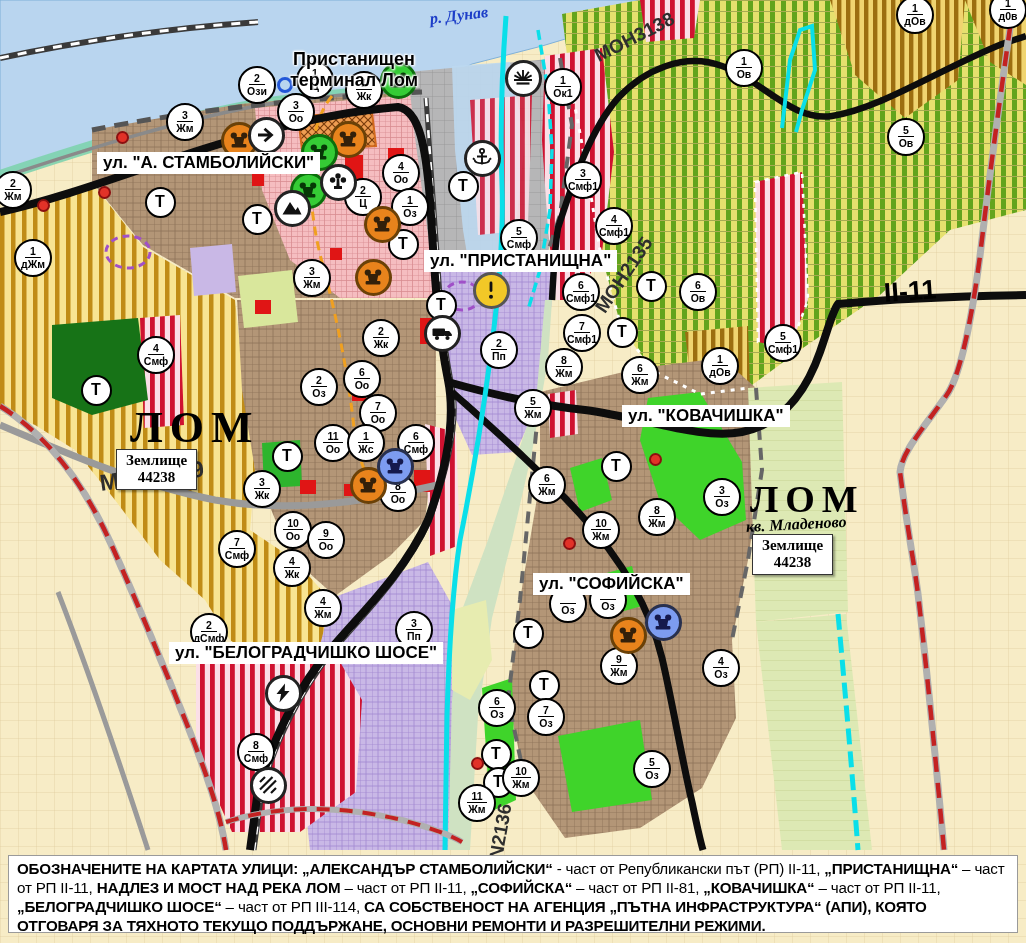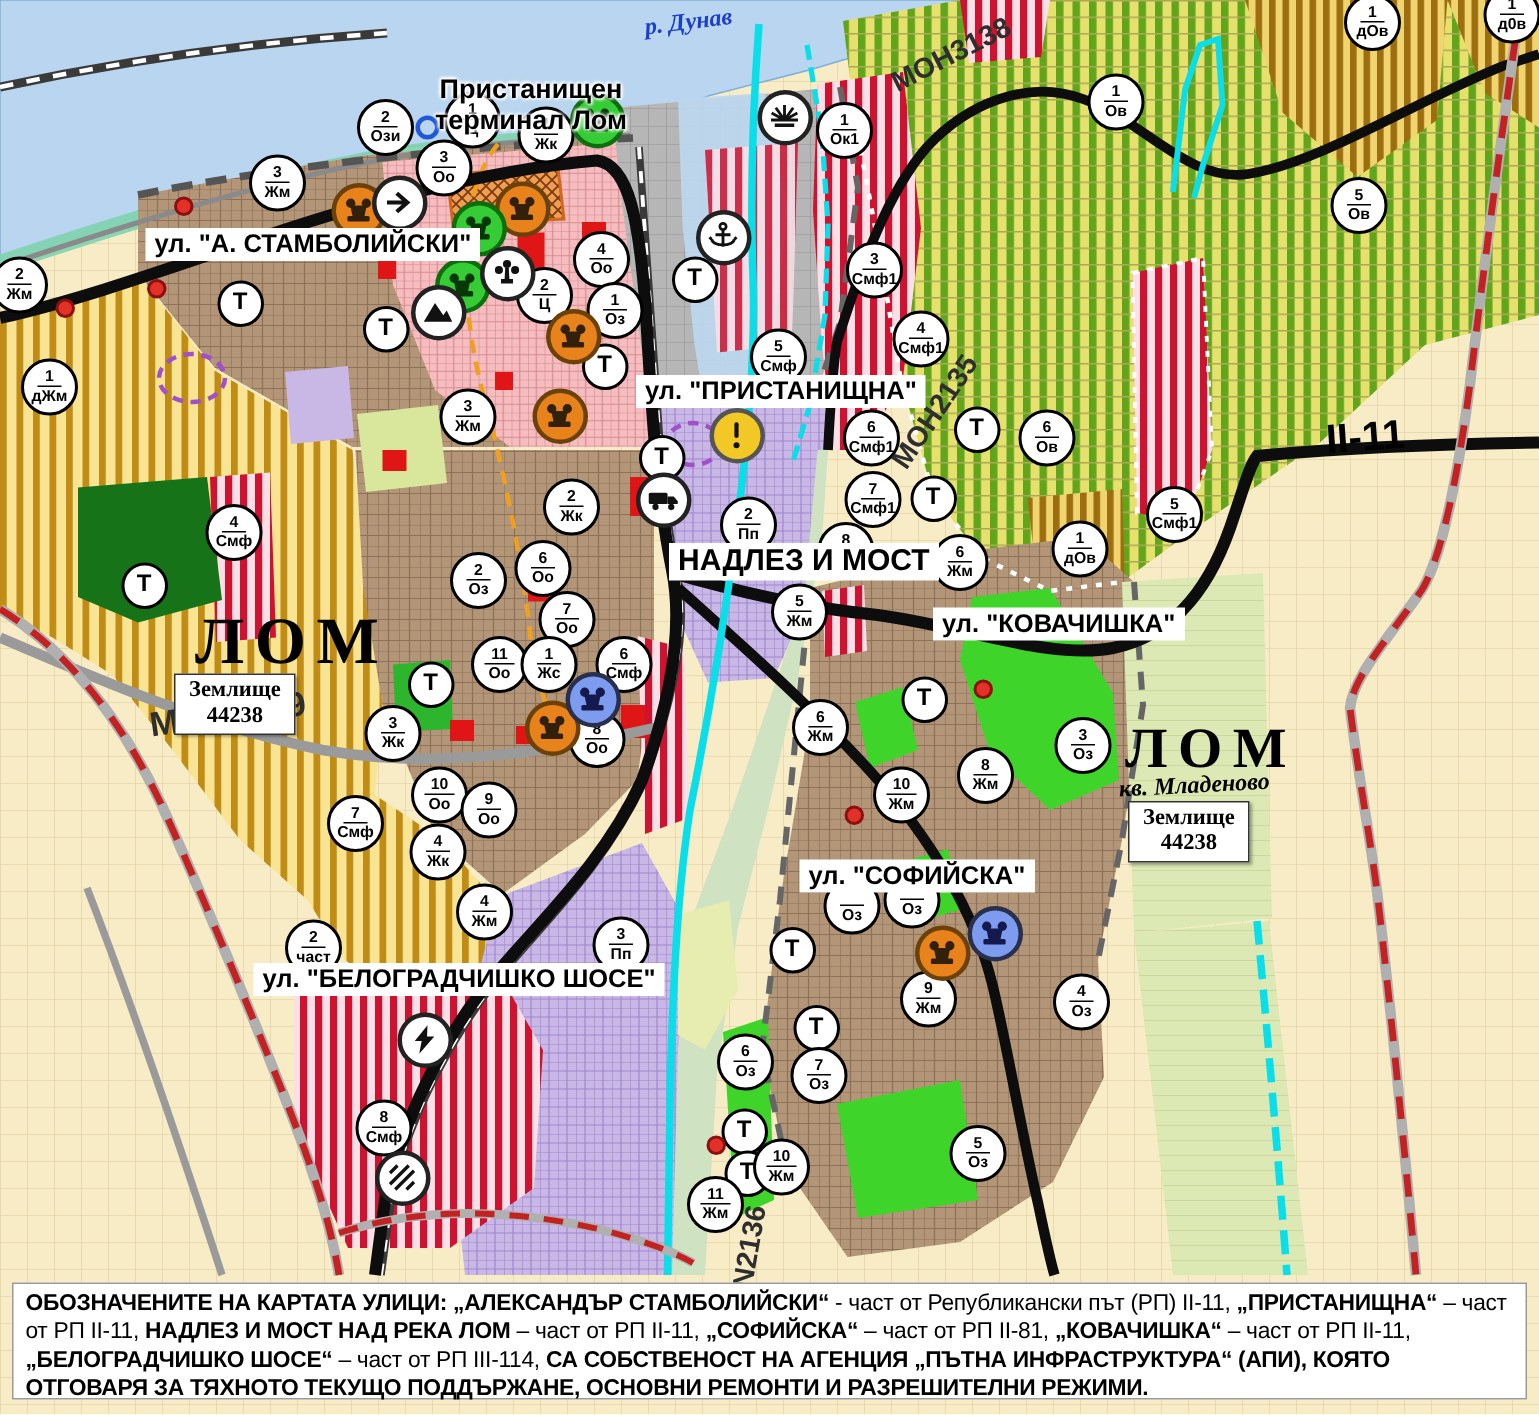--- a/index.html
+++ b/index.html
@@ -367,21 +367,21 @@
       <div class="zm" style="left: 237px; top: 549px;">
         <span class="n">7</span>
         <span class="a">Смф</span>
       </div>
       <div class="zm" style="left: 323px; top: 608px;">
         <span class="n">4</span>
         <span class="a">Жм</span>
       </div>
       <div class="zm" style="left: 209px; top: 632px;">
         <span class="n">2</span>
-        <span class="a">част</span>
+        <span class="a">дСмф</span>
       </div>
       <div class="zm" style="left: 414px; top: 630px;">
         <span class="n">3</span>
         <span class="a">Пп</span>
       </div>
       <div class="zm" style="left: 256px; top: 752px;">
         <span class="n">8</span>
         <span class="a">Смф</span>
       </div>
       <div class="zm" style="left: 519px; top: 238px;">
@@ -625,21 +625,20 @@
       <div class="pt red-dot" style="left: 655px; top: 459px;"></div>
       <div class="pt red-dot" style="left: 569px; top: 543px;"></div>
       <div class="pt red-dot" style="left: 477px; top: 763px;"></div>
     </div>
   <div class="layer" id="labels">
       <div class="lbl river" style="left: 430px; top: 10px; font-size: 16px; transform: rotate(-7deg); transform-origin: 0px 50%;">р. Дунав</div>
       <div class="lbl place" style="left: 290px; top: 37px; font-size: 18px; margin-top: 12px;">Пристанищен
 терминал Лом</div>
       <div class="lbl street" style="left: 97px; top: 152px; font-size: 17px;">ул. "А. СТАМБОЛИЙСКИ"</div>
       <div class="lbl street" style="left: 424px; top: 250px; font-size: 17px;">ул. "ПРИСТАНИЩНА"</div>
-      <div class="lbl street" style="left: 446px; top: 362px; font-size: 20px;">НАДЛЕЗ И МОСТ</div>
       <div class="lbl street" style="left: 622px; top: 405px; font-size: 17px;">ул. "КОВАЧИШКА"</div>
       <div class="lbl street" style="left: 533px; top: 573px; font-size: 17px;">ул. "СОФИЙСКА"</div>
       <div class="lbl street" style="left: 169px; top: 642px; font-size: 17px;">ул. "БЕЛОГРАДЧИШКО ШОСЕ"</div>
       <div class="lbl city" style="left: 130px; top: 406px; font-size: 44px;">ЛОМ</div>
       <div class="lbl boxed" style="left: 116px; top: 449px; font-size: 15px;">Землище
 44238</div>
       <div class="lbl roadname" style="left: 100px; top: 470px; font-size: 23px; transform: rotate(-8deg); transform-origin: 0px 50%;">MOH3139</div>
       <div class="lbl roadname" style="left: 596px; top: 46px; font-size: 19px; transform: rotate(-27deg); transform-origin: 0px 50%;">MOH3138</div>
       <div class="lbl roadname" style="left: 600px; top: 300px; font-size: 19px; transform: rotate(-56deg); transform-origin: 0px 50%;">MOH2135</div>
       <div class="lbl roadname" style="left: 496px; top: 848px; font-size: 19px; transform: rotate(-80deg); transform-origin: 0px 50%;">N2136</div>

